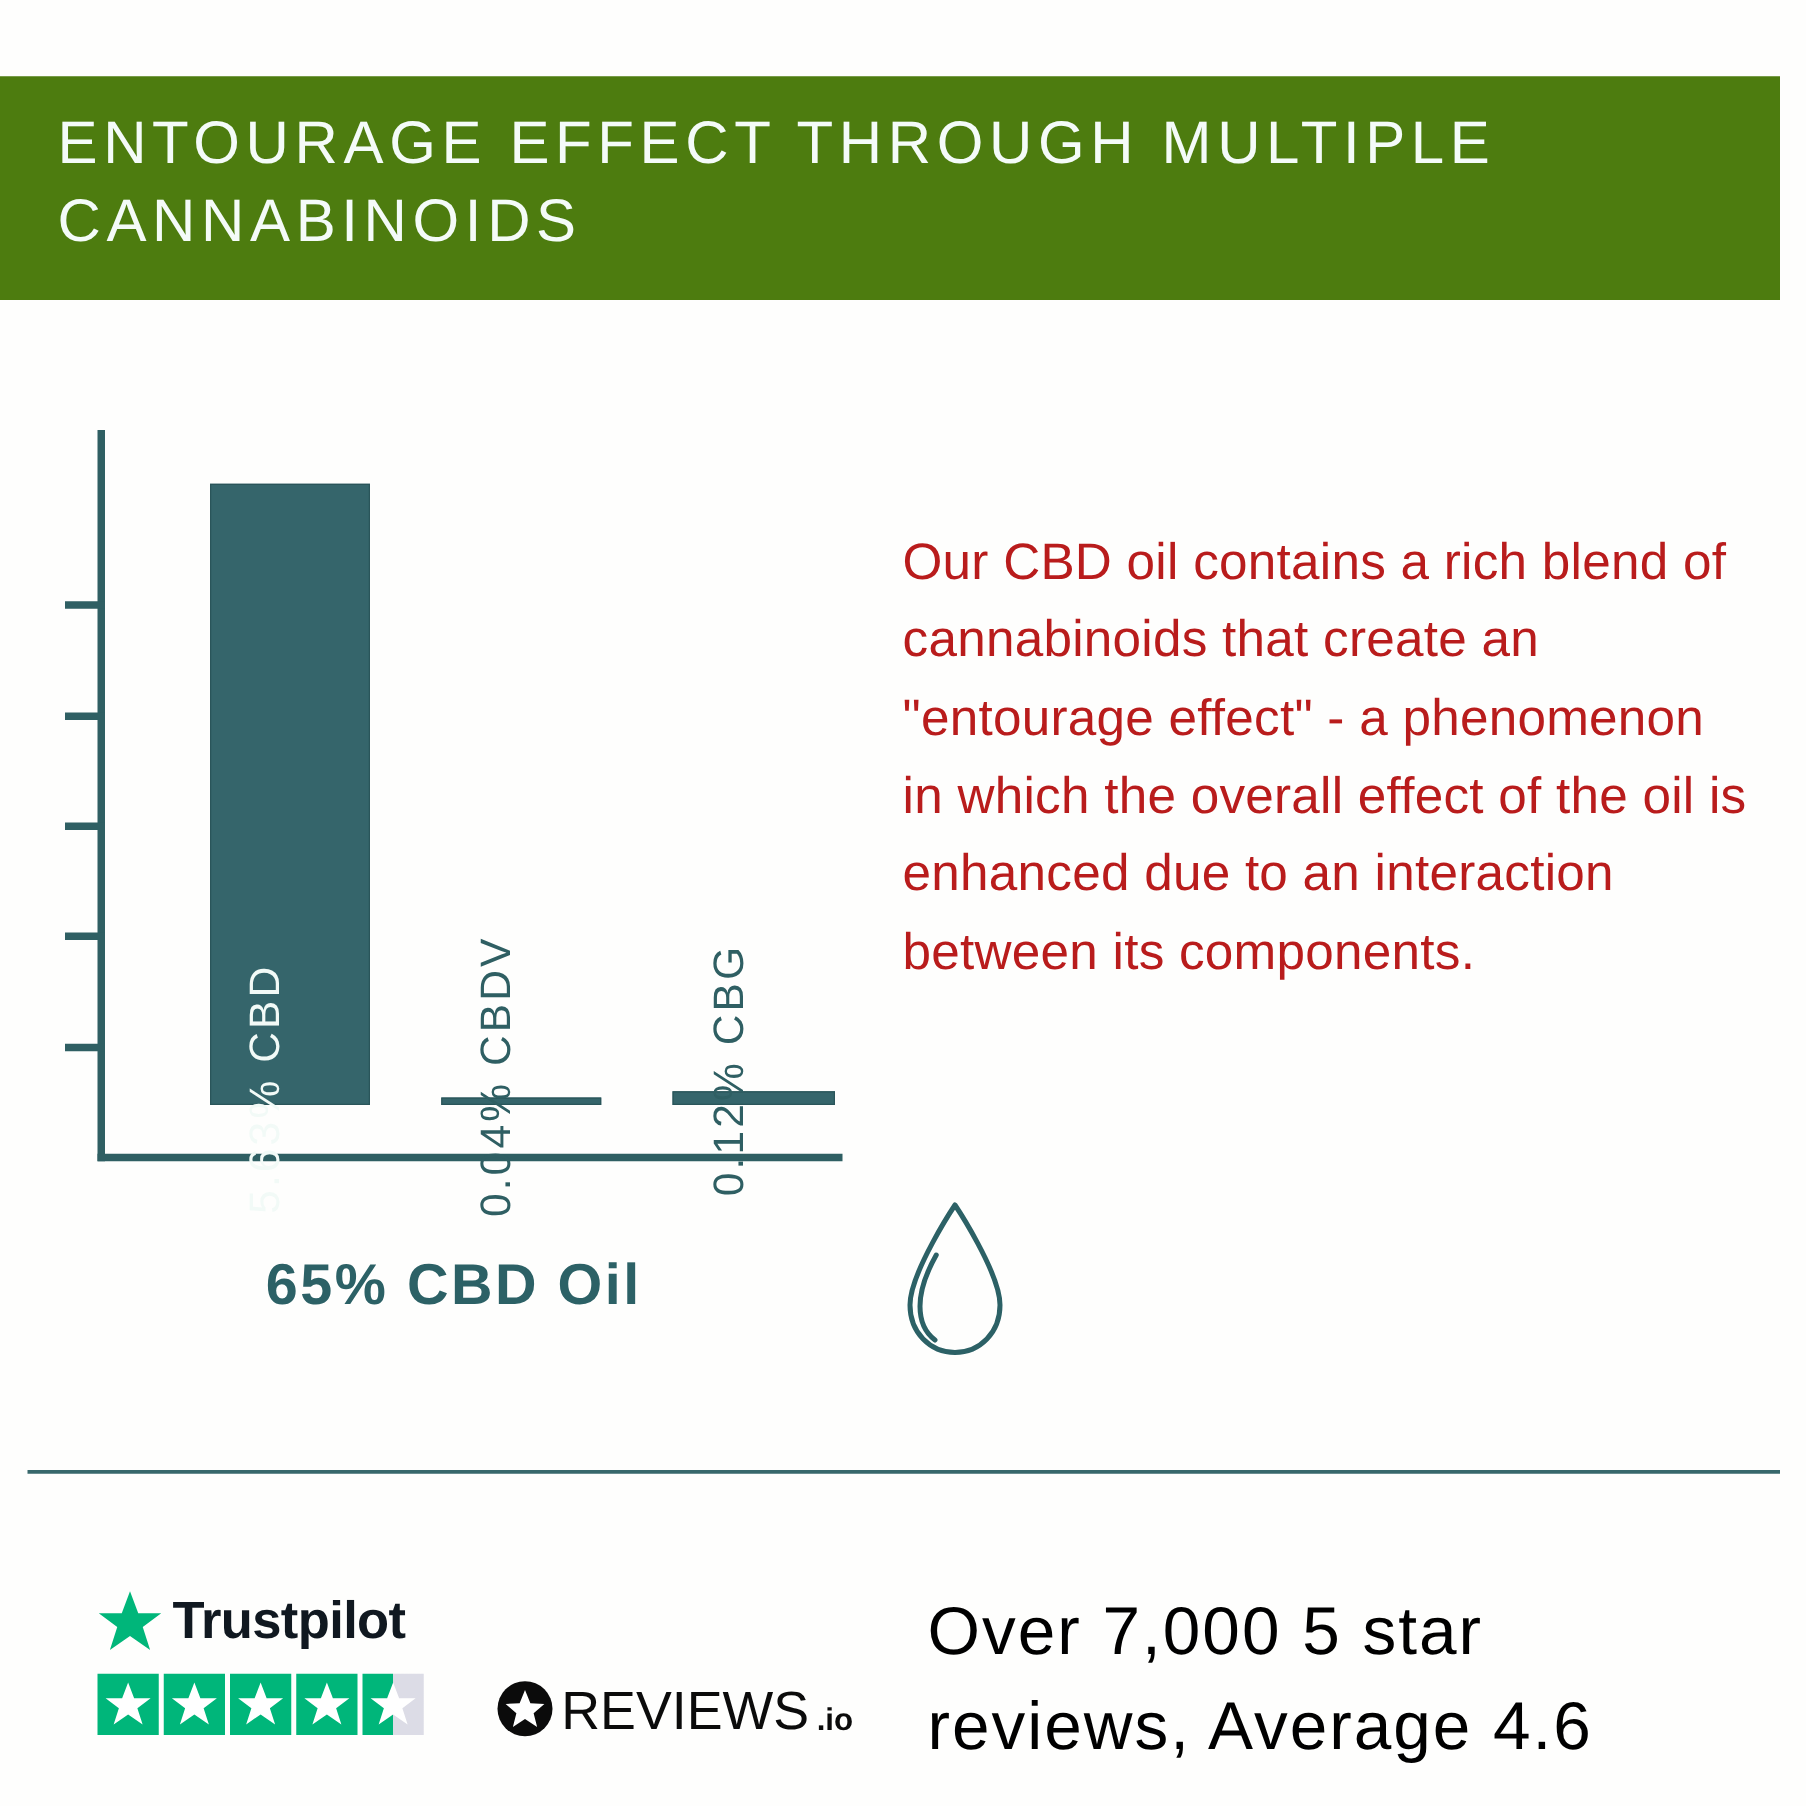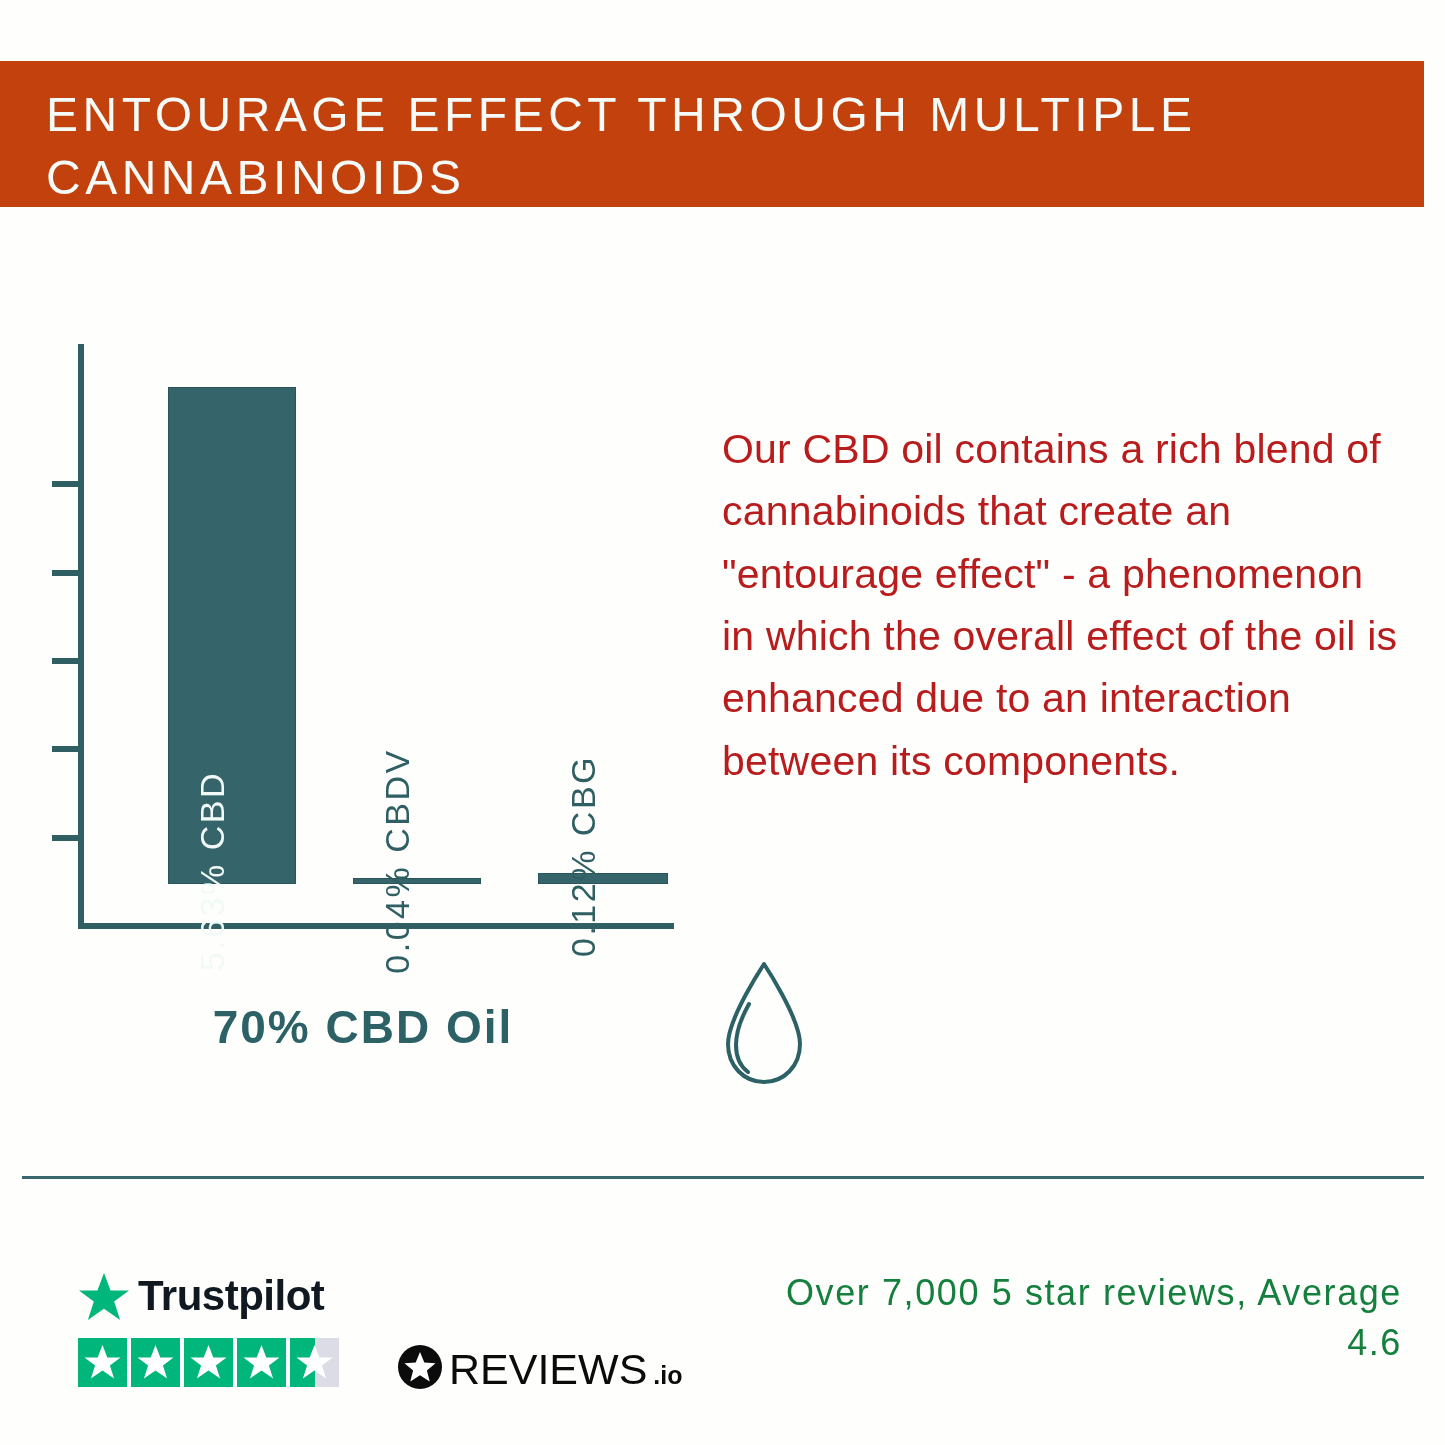--- a/index.html
+++ b/index.html
@@ -17,22 +17,22 @@
     background: #fefefd;
     overflow: hidden;
   }
 
   
   .header-banner {
     position: absolute;
     left: 0;
     top: 61px;
     width: 1424px;
-    height: 146px;
-    background: #c2410c;
+    height: 179px;
+    background: #4d7c0f;
     box-sizing: border-box;
     padding: 22px 0 0 46px;
   }
   .header-title {
     color: #f4fbf8;
     font-size: 48px;
     line-height: 1.32;
     letter-spacing: 4.5px;
     font-weight: 400;
     text-transform: uppercase;
@@ -214,26 +214,25 @@
     align-self: flex-end;
     padding-bottom: 4px;
     font-weight: bold;
   }
 
   .reviews-copy {
     position: absolute;
     left: 742px;
     top: 1268px;
     width: 660px;
-    color: #15803d;
-    font-size: 36px;
+    color: #000000;
+    font-size: 54px;
     line-height: 1.4;
     letter-spacing: 1.6px;
     font-family: "Liberation Sans", sans-serif;
-    text-align: right;
   }
 </style>
 </head>
 <body>
 
 <div id="page">
 
   <div class="header-banner">
     <div class="header-title">ENTOURAGE EFFECT THROUGH MULTIPLE CANNABINOIDS</div>
   </div>
@@ -254,21 +253,21 @@
       </div>
       <div class="bar" id="bar-1" style="left: 269px; width: 128px; height: 6px;">
         <span class="bar-label outside" style="bottom: 22px;">0.04% CBDV</span>
       </div>
       <div class="bar" id="bar-2" style="left: 454px; width: 130px; height: 10.6px;">
         <span class="bar-label outside" style="bottom: 26.6px;">0.12% CBG</span>
       </div>
     </div>
   </div>
 
-  <div class="chart-caption">70% CBD Oil</div>
+  <div class="chart-caption">65% CBD Oil</div>
 
   <div class="body-copy">Our CBD oil contains a rich blend of cannabinoids that create an "entourage effect" - a phenomenon in which the overall effect of the oil is enhanced due to an interaction between its components.</div>
 
   <div class="guarantee">
     <span class="drop-icon">
       <svg width="84" height="128" viewBox="0 0 84 128" fill="none" xmlns="http://www.w3.org/2000/svg">
         <path d="M42 4 C42 4 78 58 78 84 C78 106 62 122 42 122 C22 122 6 106 6 84 C6 58 42 4 42 4 Z" stroke="#2c6166" stroke-width="4" fill="none" stroke-linejoin="round"></path>
         <path d="M27 44 C18 60 14 74 14 85 C14 96 18 106 26 112" stroke="#2c6166" stroke-width="4" fill="none" stroke-linecap="round"></path>
       </svg>
     </span>

